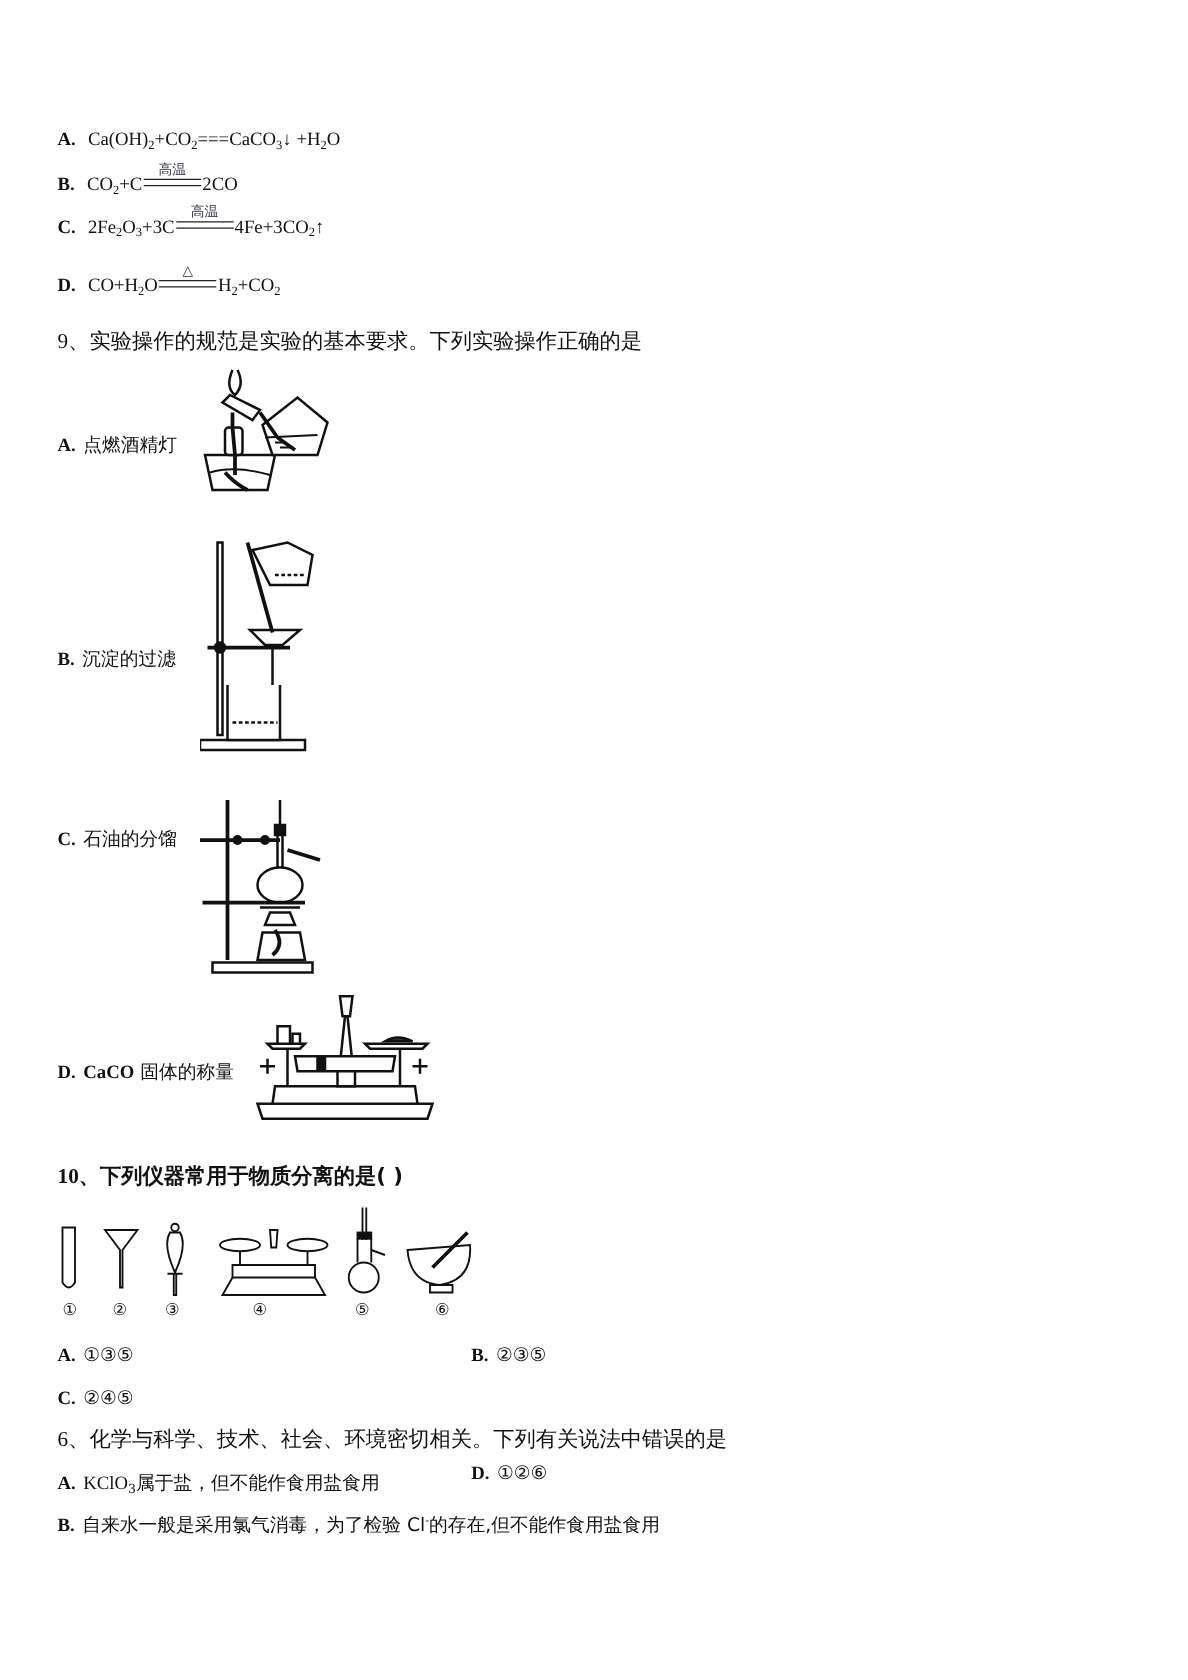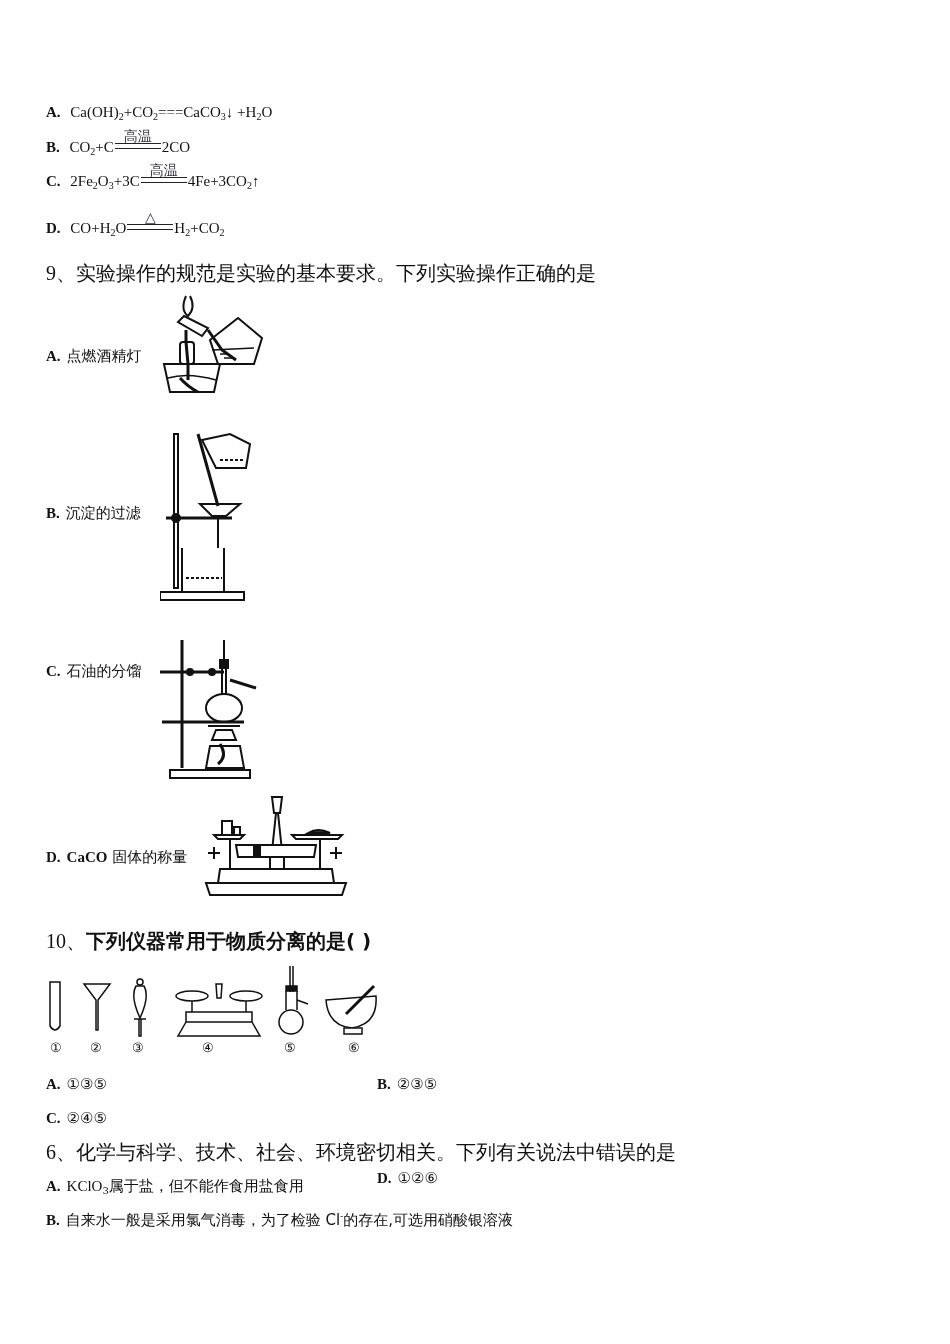--- a/index.html
+++ b/index.html
@@ -16,23 +16,23 @@
   .cond {
     display: inline-block; position: relative; vertical-align: baseline;
     width: 46px; height: 16px; margin: 0 1px;
   }
   .cond .bars {
     position: absolute; left: 0; right: 0; bottom: 3px; height: 4px;
     border-top: 1.5px solid #222; border-bottom: 1.5px solid #222;
   }
   .cond .txt {
     position: absolute; left: 0; right: 0; top: -10px; text-align: center;
-    font-size: 14px; color: #334; font-family: "DejaVu Sans", sans-serif;
-  }
-  .q-title { font-family: "DejaVu Sans", sans-serif; font-size: 20px; }
+    font-size: 11px; color: #334; font-family: "DejaVu Sans", sans-serif;
+  }
+  .q-title { font-family: "DejaVu Sans", sans-serif; font-size: 17px; }
   .q-title .num { font-family: "Liberation Serif", serif; }
   .opt-text { font-family: "DejaVu Sans", sans-serif; text-align: center; }
   .fig { position: absolute; }
   .fig svg { display: block; }
   .cap { position: absolute; font-family: "DejaVu Serif", serif; font-size: 13px; }
 </style>
 </head>
 <body>
 
 <div class="line eq" style="top:102px">
@@ -72,21 +72,21 @@
     <path d="M28 50 L30 72 L30 88" stroke-width="3"></path>
     <path d="M28 4 Q22 18 30 24 Q38 16 32 4" fill="#fff"></path>
     <path d="M26 24 L50 36 L44 44 L20 30 Z" fill="#fff"></path>
     <path d="M52 48 L80 26 L104 46 L96 72 L60 72 Z" fill="#fff"></path>
     <path d="M54 58 L96 56" stroke-width="1.5"></path>
     <path d="M62 62 L70 62 M66 66 L74 66" stroke-width="1.5"></path>
     <path d="M50 38 L64 58 L78 68" stroke-width="3"></path>
   </svg>
 </div>
 
-<div class="line" style="top:503px">
+<div class="line" style="top:517px">
   <span class="lbl">B.</span><span class="opt-text">沉淀的过滤</span>
 </div>
 <div class="fig" style="left:160px;top:430px">
   <svg width="95" height="172" viewBox="0 0 95 172" fill="none" stroke="#111" stroke-width="2">
     <rect x="14" y="4" width="4" height="154" fill="#fff"></rect>
     <path d="M0 162 L84 162 L84 170 L0 170 Z" fill="#fff"></path>
     <path d="M6 88 L72 88" stroke-width="3"></path>
     <circle cx="16" cy="88" r="4" fill="#111"></circle>
     <path d="M40 74 L80 74 L66 86 L52 86 Z" fill="#fff"></path>
     <path d="M58 86 L58 134" stroke-width="2"></path>
@@ -137,21 +137,21 @@
     <path d="M90 40 L140 40 L136 44 L94 44 Z" fill="#fff"></path>
     <path d="M28 44 L28 74 M118 44 L118 74"></path>
     <rect x="20" y="26" width="10" height="14" fill="#fff"></rect>
     <rect x="32" y="32" width="6" height="8" fill="#fff"></rect>
     <path d="M106 38 Q116 32 128 38 Z" fill="#333"></path>
     <path d="M6 58 L18 58 M12 52 L12 64 M128 58 L140 58 M134 52 L134 64"></path>
   </svg>
 </div>
 
 <div class="line q-title" style="top:931px;font-weight:bold">
-  <span class="num" style="font-weight:normal">10、</span><span>下列仪器常用于物质分离的是(        )</span>
+  <span class="num" style="font-weight:bold">10、</span><span>下列仪器常用于物质分离的是(        )</span>
 </div>
 
 <div class="fig" style="left:46px;top:964px">
   <svg width="340" height="76" viewBox="0 0 340 76" fill="none" stroke="#111" stroke-width="1.5">
 
     <g>
       <path d="M4 18 L4 62 Q9 70 14 62 L14 18 Z" fill="#fff"></path>
     </g>
 
     <g>
@@ -210,14 +210,14 @@
   <span class="lbl">D.</span><span>①②⑥</span>
 </div>
 
 <div class="line q-title" style="top:1142px">
   <span class="num">6、</span><span>化学与科学、技术、社会、环境密切相关。下列有关说法中错误的是</span>
 </div>
 <div class="line" style="top:1176px">
   <span class="lbl">A.</span><span class="eq">KClO</span><sub>3</sub><span class="opt-text">属于盐，但不能作食用盐食用</span>
 </div>
 <div class="line" style="top:1210px">
-  <span class="lbl">B.</span><span class="opt-text">自来水一般是采用氯气消毒，为了检验 Cl</span><sup>-</sup><span class="opt-text">的存在,可选用硝酸银溶液</span>
+  <span class="lbl">B.</span><span class="opt-text">自来水一般是采用氯气消毒，为了检验 Cl</span><sup>-</sup><span class="opt-text">的存在,但不能作食用盐食用</span>
 </div>
 
 </body></html>

